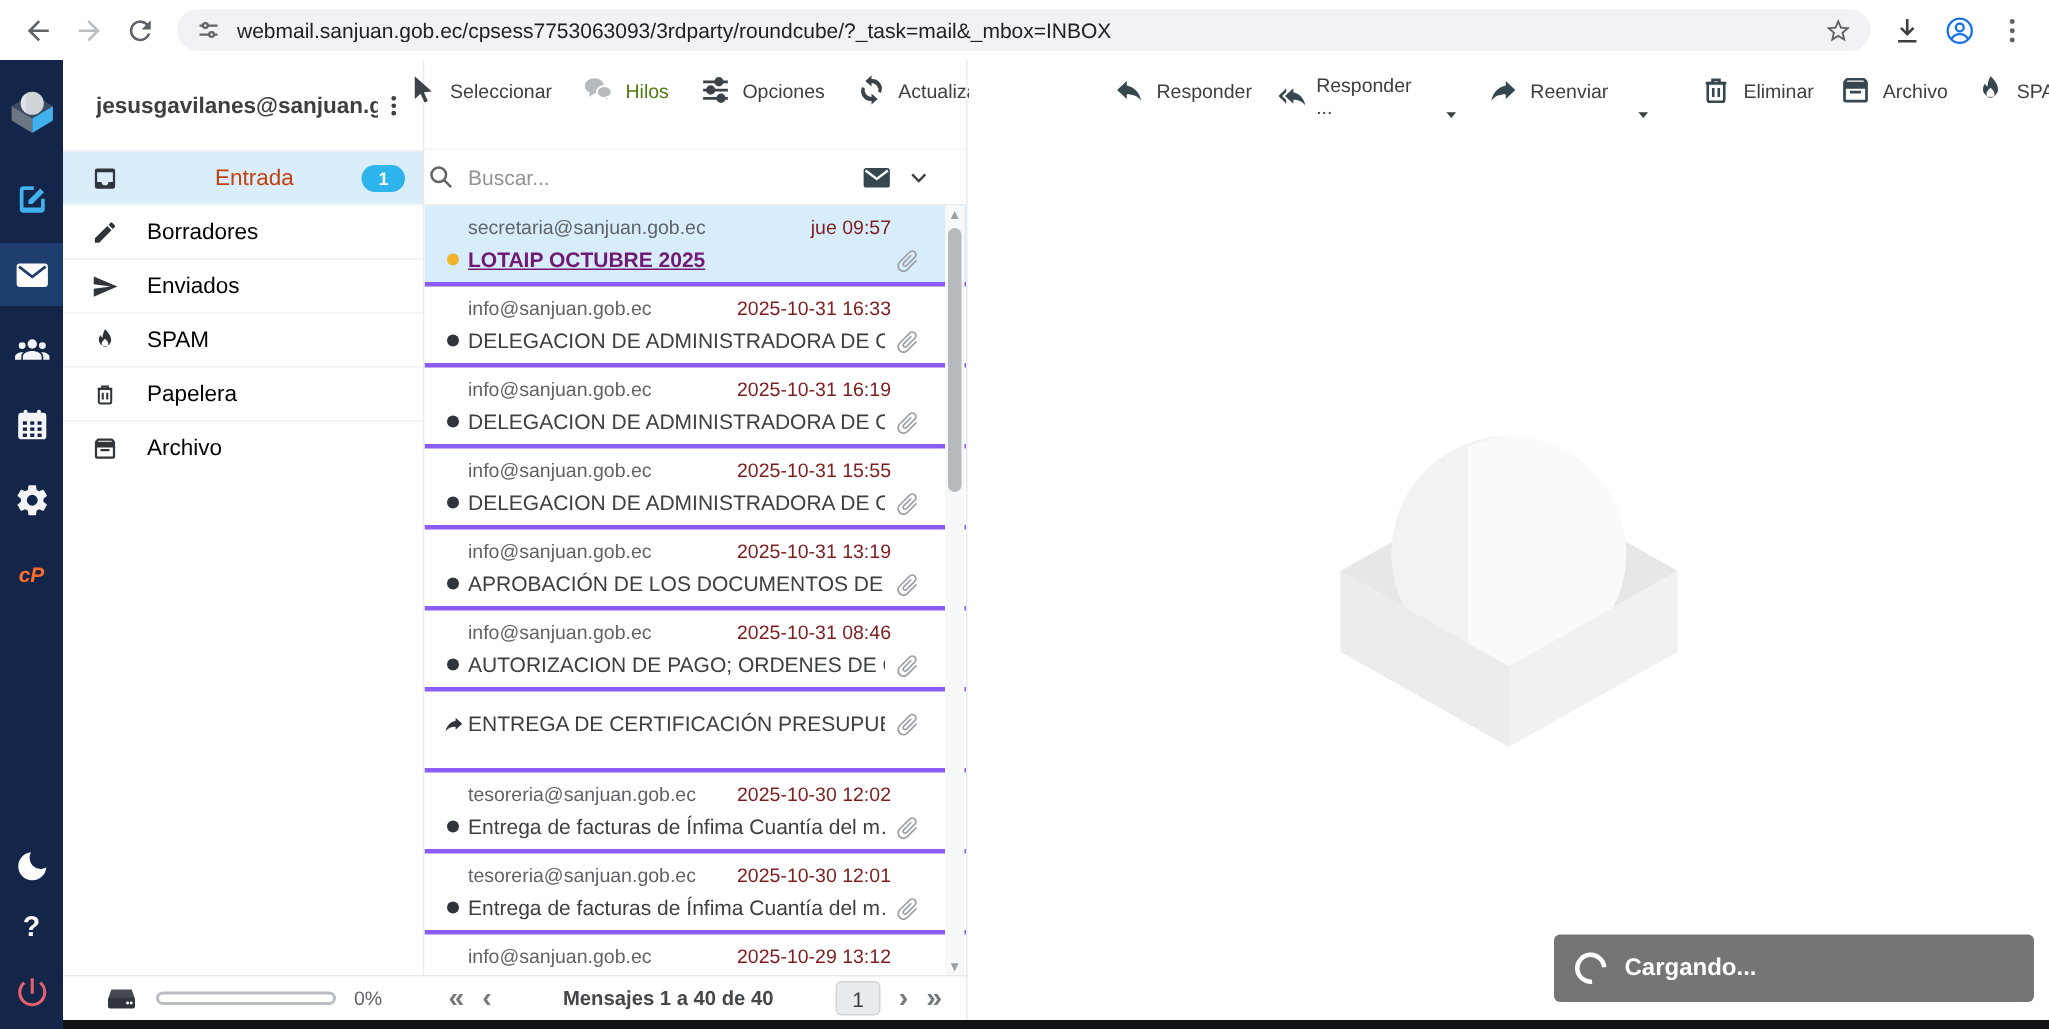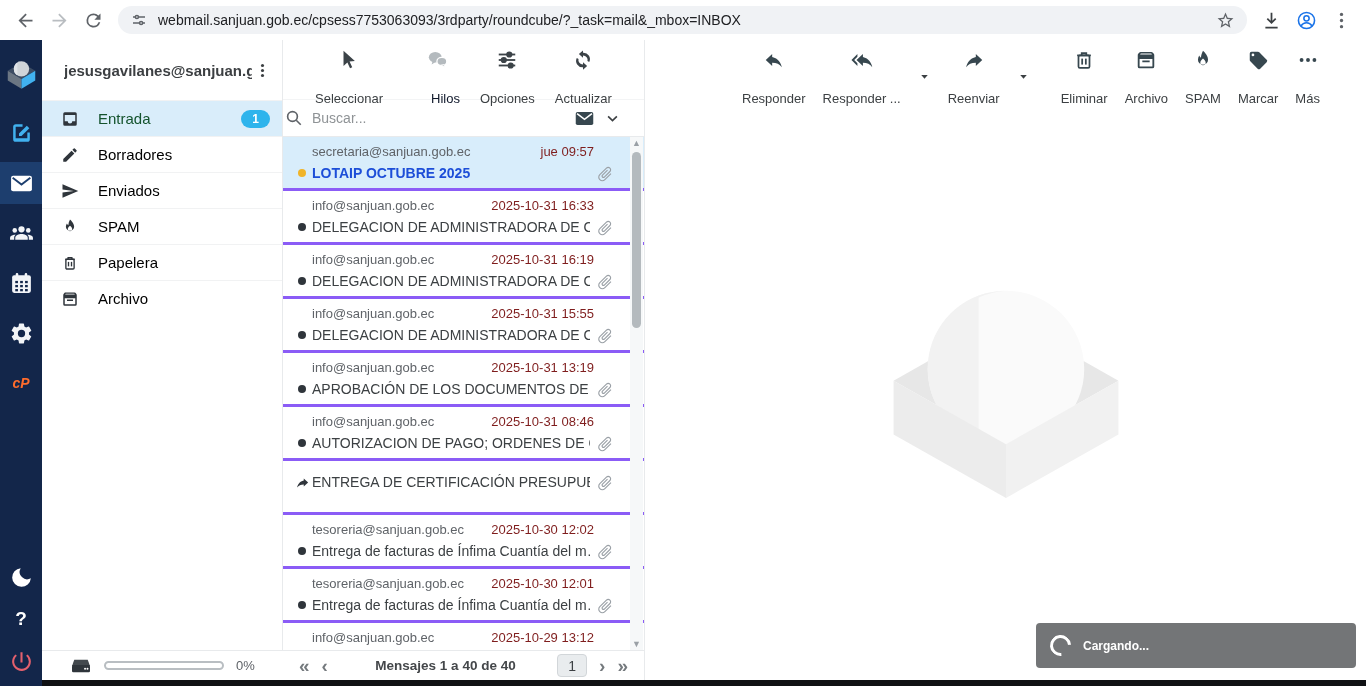--- a/index.html
+++ b/index.html
@@ -39,55 +39,55 @@
   
   .folders { position:absolute; left:42px; top:0; width:241px; bottom:36px; background:#fff; border-right:1px solid #e8eaec; }
   .account-bar { height:60px; display:flex; align-items:center; padding:0 10px 0 22px; }
   .account-name { flex:1; font-size:15px; font-weight:bold; color:#3c3f42; white-space:nowrap; overflow:hidden; }
   .account-menu { width:20px; height:26px; display:flex; align-items:center; justify-content:center; }
   .account-menu svg { width:17px; height:17px; }
   .folder-row { height:36px; display:flex; align-items:center; padding:0 12px 0 19px; border-top:1px solid #f1f2f3; }
   .folder-row.selected { background:#d9edfa; }
   .folder-row svg { width:18px; height:18px; flex:none; margin-right:19px; }
   .folder-label { flex:1; font-size:15px; color:#000000; }
-  .folder-row.selected .folder-label { color:#14532d; }
+  .folder-row.selected .folder-label { color:#c2410c;text-align:center; }
   .badge { background:#2eb4ec; color:#fff; font-size:12px; font-weight:bold; border-radius:10px; padding:2px 11px; }
   .folders-footer { position:absolute; left:42px; width:241px; bottom:6px; height:30px; border-top:1px solid #e8eaec; background:#fff;
                     display:flex; align-items:center; padding:0 12px 0 28px; }
   .disk { width:22px; height:18px; margin-right:12px; }
   .quota-bar { width:120px; height:9px; border:2px solid #b9bec2; border-radius:6px; background:#fff; margin-right:12px; }
   .quota-text { font-size:13px; color:#5f6368; }
 
   
   .listpane { position:absolute; left:283px; top:0; width:362px; bottom:36px; background:#fff; border-right:1px solid #e8eaec; }
   .list-toolbar { height:60px; display:flex; align-items:flex-start; justify-content:center; gap:20px; padding-top:9px; border-bottom:1px solid #f3f4f5; }
-  .tbtn { display:flex; flex-direction:column; align-items:center; gap:20px; color:#3c4348; }
+  .tbtn { display:flex; align-items:center; gap:7px; color:#3c4348; }
   .tbtn svg { width:22px; height:22px; }
   .tbtn .tlabel { font-size:13px; color:#3c4043; }
-  .tbtn.disabled, .tbtn.disabled .tlabel { color:#0f172a;margin-left:14px; }
+  .tbtn.disabled, .tbtn.disabled .tlabel { color:#4d7c0f; }
   .search-row { height:37px; display:flex; align-items:center; padding:0 10px 0 2px; border-bottom:1px solid #e8eaec; }
   .search-row svg.mag { width:18px; height:18px; margin-right:9px; }
   .search-input { flex:1; border:none; outline:none; background:transparent; font-size:14px; color:#333; font-family:"Liberation Sans",sans-serif; }
   .search-input::placeholder { color:#8f9396; }
   .scope-env { width:21px; height:21px; margin:0 10px 0 4px; }
   .chev { width:15px; height:15px; margin-right:14px; }
 
   .msg-list { position:relative; height:513px; overflow:hidden; }
   .msg-row { height:54px; padding:7px 30px 0 12px; border-bottom:3px solid #8b5cf6; }
   .msg-row.selected { background:#d8edfb; }
   .msg-line1 { display:flex; align-items:baseline; padding:0 20px 0 17px; }
   .msg-sender { flex:1; font-size:13px; color:#5f6368; white-space:nowrap; overflow:hidden; }
   .msg-date { font-size:13px; color:#7f1d1d; white-space:nowrap; margin-left:8px; }
   .msg-line2 { position:relative; display:flex; align-items:center; margin-top:6px; padding-right:24px; }
   .stat { width:17px; flex:none; display:flex; align-items:center; }
   .dot { width:8px; height:8px; border-radius:50%; background:#2f353b; margin-left:3px; }
   .dot.amber { background:#f0b429; }
   .stat svg { width:15px; height:15px; }
   .msg-subject { flex:1; font-size:14px; color:#3c4043; white-space:nowrap; overflow:hidden; }
-  .msg-subject.unread { font-weight:bold; color:#1d4ed8; }
+  .msg-subject.unread { font-weight:bold; color:#701a75;text-decoration:underline; }
   .clip { position:absolute; right:0; top:0; width:18px; height:18px; }
 
   
   .vscroll { position:absolute; right:1px; top:97px; width:13px; height:501px; background:#f6f8f9; }
   .vscroll .thumb { position:absolute; left:2px; right:2px; top:15px; height:176px; background:#b4babe; border-radius:6px; }
   .sarrow { position:absolute; left:0; width:13px; text-align:center; font-size:9px; color:#9aa0a6; }
   .sarrow.up { top:1px; } .sarrow.down { bottom:1px; }
 
   .list-footer { position:absolute; left:283px; width:362px; bottom:6px; height:30px; background:#fff; border-top:1px solid #e8eaec;
                  display:flex; align-items:center; padding:0 10px; border-right:1px solid #e8eaec; }
@@ -99,21 +99,21 @@
   .preview { position:absolute; left:646px; right:0; top:0; bottom:6px; background:#fff; }
   .msg-toolbar { height:60px; display:flex; align-items:flex-start; gap:17px; padding:9px 0 0 96px; }
   .caret-btn { align-self:center; margin-top:4px; }
   .caret-btn svg { width:13px; height:13px; }
   .watermark { position:absolute; left:50%; top:238px; transform:translateX(-50%); width:236px; height:220px; }
 
   
   .toast { position:absolute; right:10px; bottom:12px; width:320px; height:45px; background:#737577; border-radius:4px;
            display:flex; align-items:center; padding:0 14px; z-index:50; }
   .spinner { width:21px; height:21px; border:3.5px solid #fff; border-right-color:transparent; border-radius:50%; transform:rotate(40deg); margin-right:12px; flex:none; }
-  .toast-label { color:#fff; font-size:12px; font-weight:bold; }
+  .toast-label { color:#fff; font-size:16px; font-weight:bold; }
 
   svg { display:block; }
 </style>
 </head>
 <body>
 
 <div class="browser-bar">
   <div class="nav-btn back">
     <svg viewBox="0 0 24 24">
         <path fill="#5f6368" d="M20 11H7.8l5.6-5.6L12 4l-8 8 8 8 1.4-1.4L7.8 13H20v-2z"></path>

